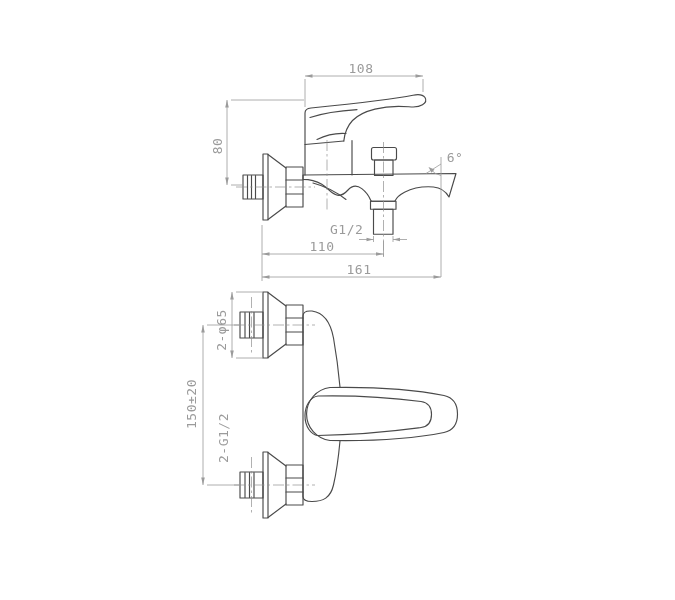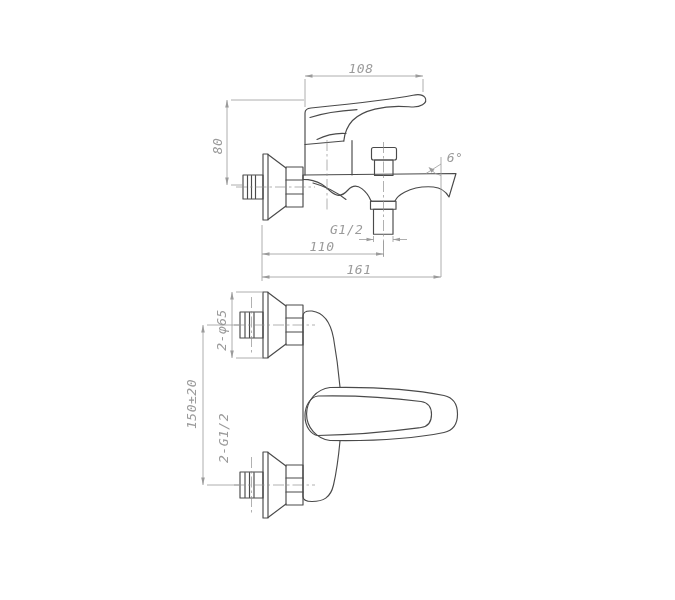--- a/index.html
+++ b/index.html
@@ -1,19 +1,19 @@
 <!DOCTYPE html>
 <html><head>
 <meta charset="utf-8">
 <style>
   html,body{
     margin:0;padding:0;background:#ffffff;
     font-family:"DejaVu Sans Mono","Liberation Mono",monospace;
   }
-  .stage{position:relative;width:609px;height:600px;background:#ffffff;overflow:hidden;font-style:italic;}
+  .stage{position:relative;width:609px;height:600px;background:#ffffff;overflow:hidden;}
   svg text{
     font-family:"DejaVu Sans Mono","Liberation Mono",monospace;
     font-size:13px;
     fill:#9b9b9b;
     letter-spacing:0.5px;
   }
   .geo{stroke:#4a4a4a;stroke-width:1.15;fill:none;stroke-linejoin:round;stroke-linecap:round;}
   .geo-fill{stroke:#4a4a4a;stroke-width:1.15;fill:#ffffff;stroke-linejoin:round;}
   .dim{stroke:#9b9b9b;stroke-width:0.8;fill:none;}
   .arr{fill:#9b9b9b;stroke:none;}

